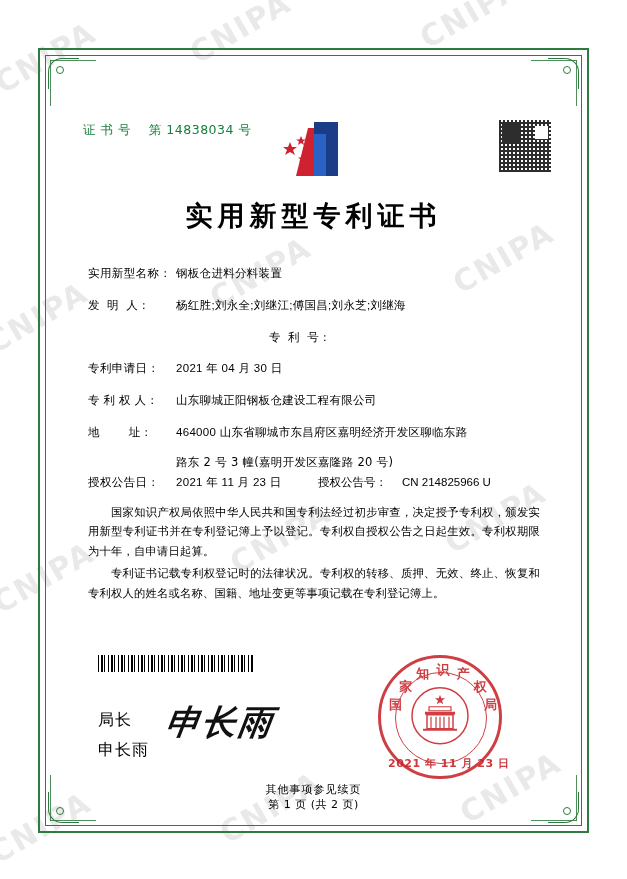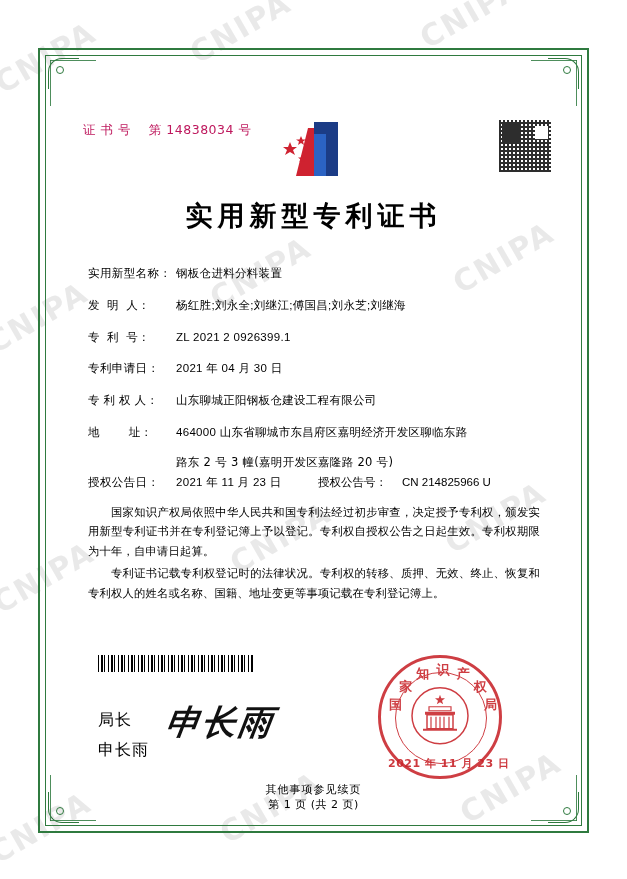--- a/index.html
+++ b/index.html
@@ -99,21 +99,21 @@
     border-top: 1px solid #2f7a3f;
     border-radius: 14px 0 0 0;
   }
 
   
   .cert-no {
     position: absolute;
     left: 83px;
     top: 122px;
     font-size: 12.5px;
-    color: #be185d;
+    color: #15803d;
     font-family: "DejaVu Sans", "Liberation Sans", sans-serif;
     letter-spacing: 0.5px;
     white-space: nowrap;
   }
 
   .qr {
     position: absolute;
     right: 76px;
     top: 120px;
     width: 52px;
@@ -395,21 +395,20 @@
       <div class="field-value">钢板仓进料分料装置</div>
     </div>
 
     <div class="field-row">
       <div class="field-label">发  明  人：</div>
       <div class="field-value">杨红胜;刘永全;刘继江;傅国昌;刘永芝;刘继海</div>
     </div>
 
     <div class="field-row">
       <div class="field-label">专  利  号：</div>
-      <div class="field-value">ZL 2021 2 0926399.1</div>
     </div>
 
     <div class="field-row">
       <div class="field-label">专利申请日：</div>
       <div class="field-value">2021 年 04 月 30 日</div>
     </div>
 
     <div class="field-row">
       <div class="field-label">专 利 权 人：</div>
       <div class="field-value">山东聊城正阳钢板仓建设工程有限公司</div>

